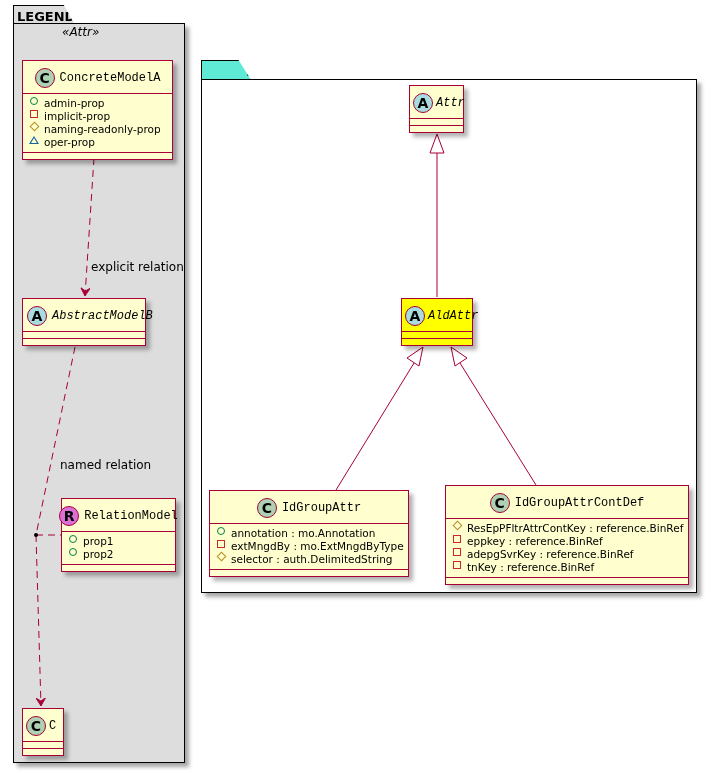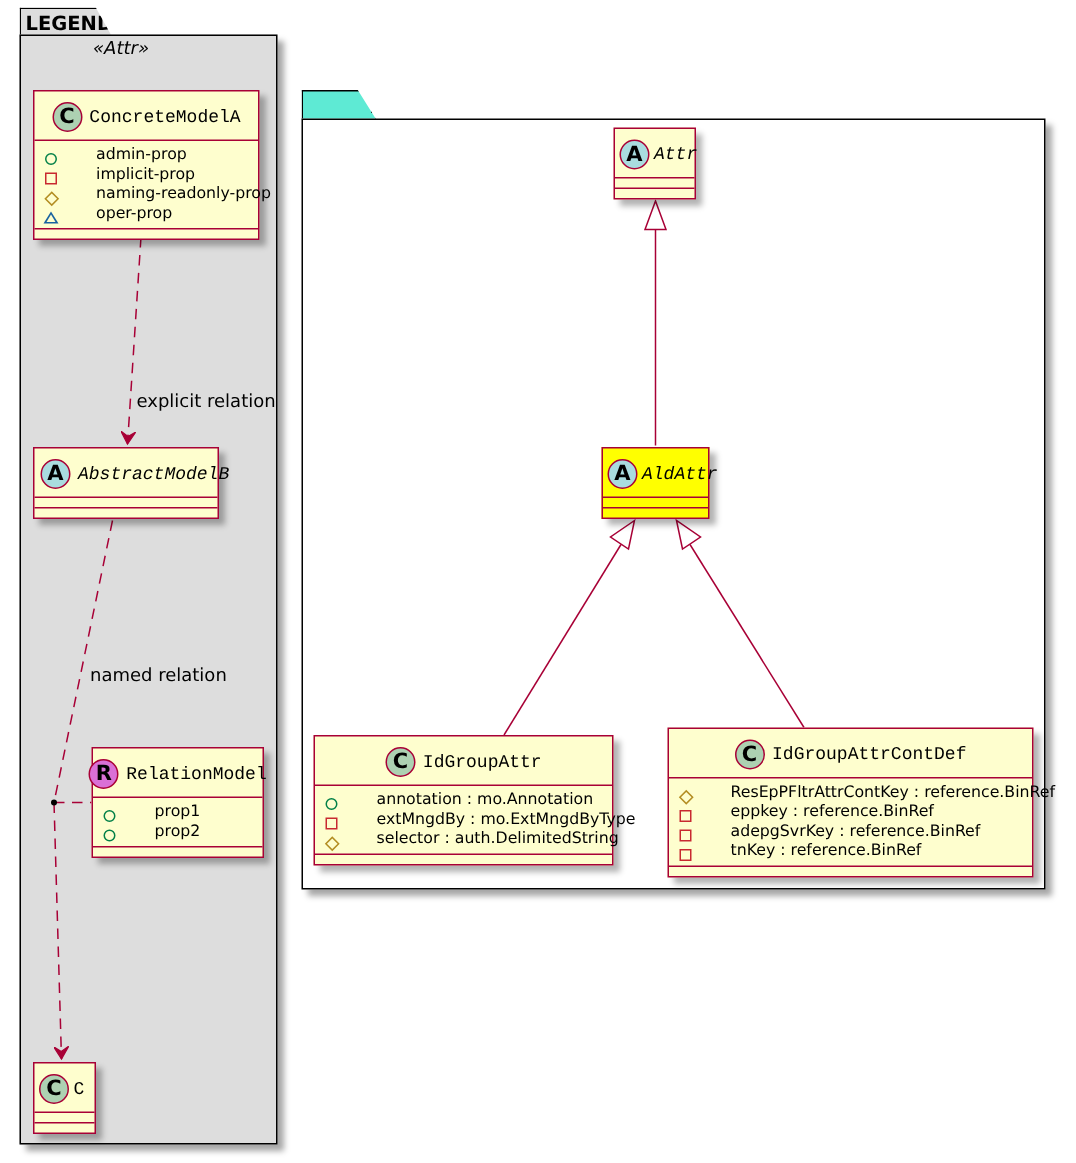--- a/index.html
+++ b/index.html
@@ -12,21 +12,21 @@
   .cls .head{display:flex;align-items:center;justify-content:center;gap:5px;padding:4px 6px 3px 6px;border-bottom:1.5px solid #a80036;height:25px;box-sizing:content-box;}
   .cls .badge{width:20px;height:20px;border-radius:50%;border:1.2px solid #a80036;display:flex;align-items:center;justify-content:center;font-weight:bold;font-size:14px;color:#000;flex:none;box-sizing:border-box;}
   .badge.c{background:#add1b2;}
   .badge.a{background:#a9dcdf;}
   .badge.r{background:#da70d6;}
   .cls .name{font-size:12px;color:#000;white-space:nowrap;font-family:Liberation Mono, monospace;}
   .cls .name.italic{font-style:italic;}
   .cls .attrs{padding:3px 6px 3px 6px;border-bottom:1.5px solid #a80036;font-size:10.5px;line-height:13px;color:#000;}
   .cls .attrs.empty{height:6px;padding:0;}
   .cls .methods{height:6px;}
-  .attr{white-space:nowrap;display:flex;align-items:flex-end;gap:20px;}
+  .attr{white-space:nowrap;display:flex;align-items:flex-start;}
   .vis{display:inline-block;width:10px;height:10px;margin-right:5px;flex:none;position:relative;}
   .vis.pub{border:1.2px solid #038048;border-radius:50%;width:6px;height:6px;margin:0 6px 0 1px;box-sizing:content-box;}
   .vis.priv{border:1.2px solid #c82930;width:6px;height:6px;margin:0 6px 0 1px;box-sizing:content-box;}
   .vis.prot{width:7px;height:7px;border:1.2px solid #b38d22;transform:rotate(45deg);margin:0 6px 0 2px;box-sizing:border-box;}
   .vis.pkg{width:0;height:0;border-left:5px solid transparent;border-right:5px solid transparent;border-bottom:8px solid #1963a0;margin:0 5px 0 0;}
   .vis.pkg::after{content:"";position:absolute;left:-3.5px;top:2.2px;border-left:3.5px solid transparent;border-right:3.5px solid transparent;border-bottom:5px solid #fefece;}
   .stereo{position:absolute;font-style:italic;font-size:12px;color:#000;}
   .label{position:absolute;font-size:12px;color:#000;white-space:nowrap;margin-top:38px;}
 </style>
 </head>
@@ -61,21 +61,21 @@
   <polygon points="437,134 430,153 444,153" fill="#ffffff" stroke="#a80036" stroke-width="1"></polygon>
 
   <line x1="336" y1="490" x2="414" y2="363" stroke="#a80036" stroke-width="1"></line>
   <polygon points="423,347 407,358 419,366" fill="#ffffff" stroke="#a80036" stroke-width="1"></polygon>
 
   <line x1="536" y1="485" x2="460" y2="363" stroke="#a80036" stroke-width="1"></line>
   <polygon points="451,347 455,366 467,358" fill="#ffffff" stroke="#a80036" stroke-width="1"></polygon>
 </svg>
 
 <div class="label" style="left:91px;top:222px;">explicit relation</div>
-<div class="label" style="left:60px;top:405px;">named relation</div>
+<div class="label" style="left:60px;top:420px;">named relation</div>
 
 <div class="cls" style="left:22px;top:60px;width:151px;">
   <div class="head">
     <span class="badge c">C</span>
     <span class="name">ConcreteModelA</span>
   </div>
   <div class="attrs">
     <div class="attr">
         <span class="vis pub"></span>
         <span>admin-prop</span>

